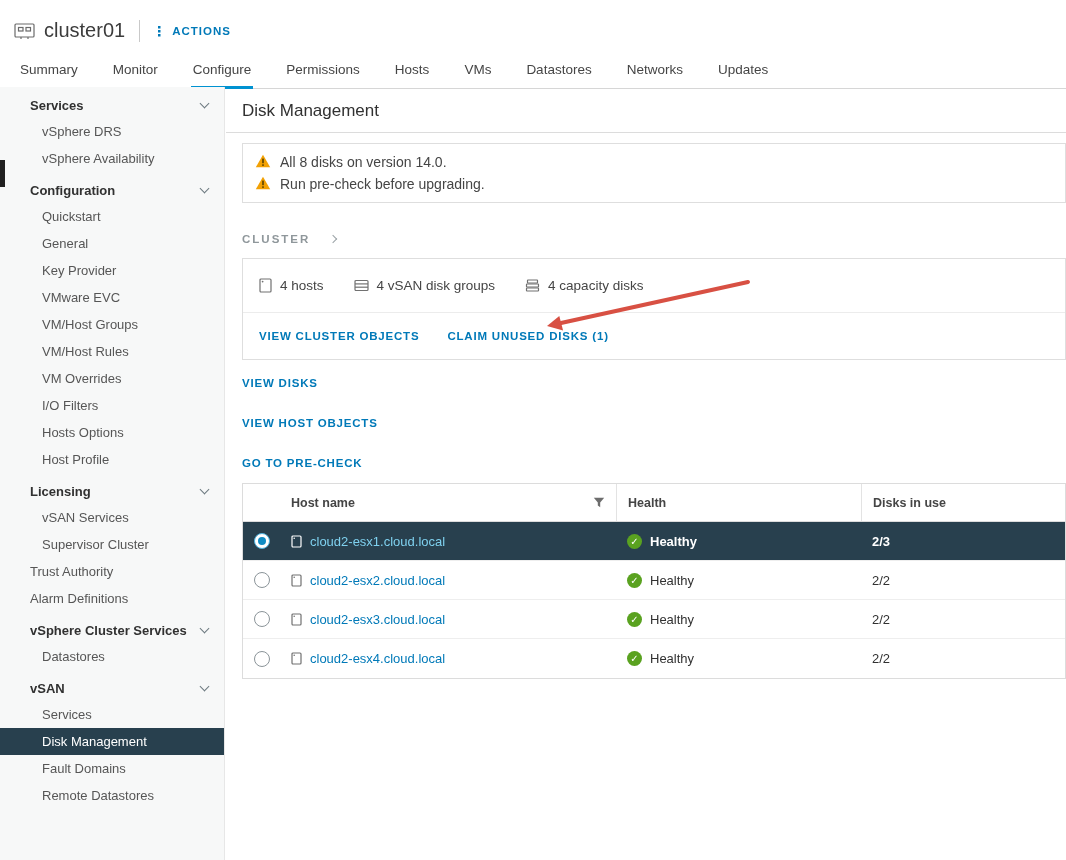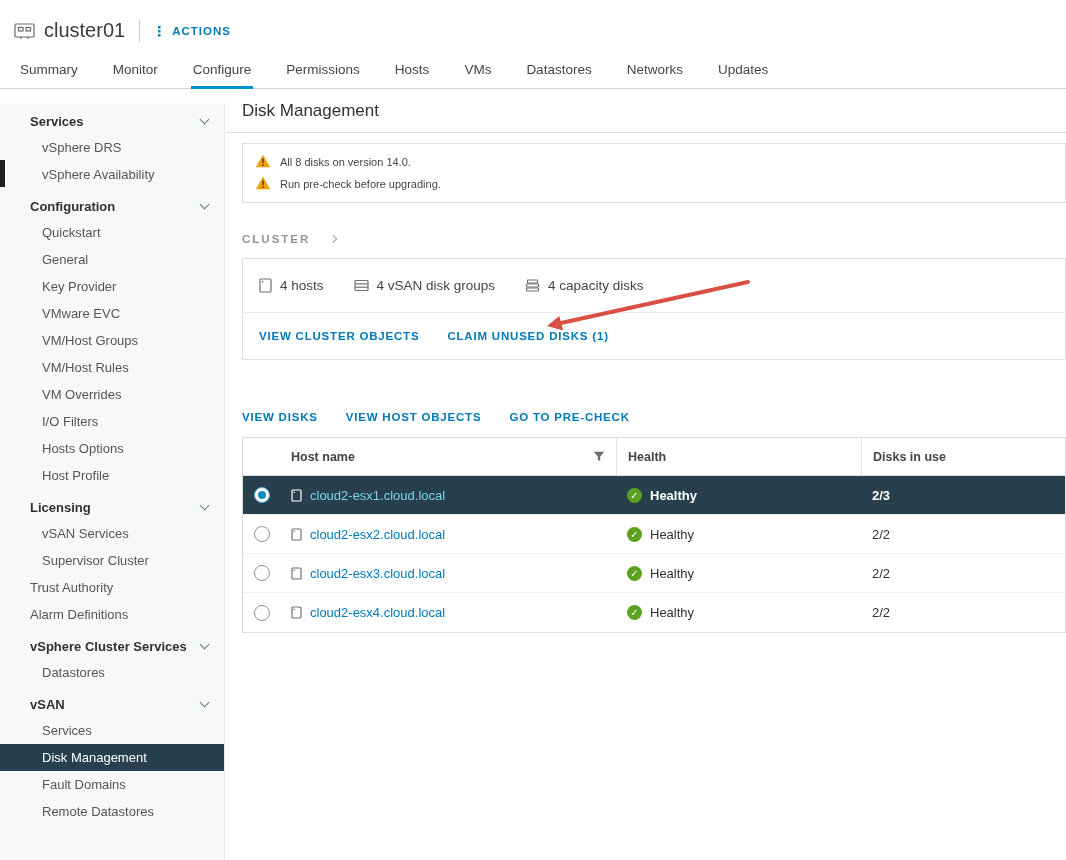--- a/index.html
+++ b/index.html
@@ -14,55 +14,55 @@
   .header-divider { width:1px; height:22px; background:#c9c9c9; margin:0 12px 0 14px; }
   .actions-btn { display:flex; align-items:center; gap:5px; color:#0079b8; font-size:11.5px;
     font-weight:600; letter-spacing:1px; cursor:pointer; }
   .actions-dots { font-size:14px; font-weight:700; line-height:1; }
   .tabs { position:absolute; left:18px; bottom:-1px; display:flex; gap:31px; }
   .tab { font-size:13.5px; color:#454545; padding:9px 2px 9px; cursor:pointer;
     border-bottom:3px solid transparent; }
   .tab.active { border-bottom-color:#0092d1;text-align:center; }
 
   
-  .sidebar { position:absolute; left:0; top:103px; bottom:0; width:225px; background:#f7f8f8;
+  .sidebar { position:absolute; left:0; top:87px; bottom:0; width:225px; background:#f7f8f8;
     border-right:1px solid #e7e7e7; overflow:hidden; }
   .nav-item { display:flex; align-items:center; font-size:13px; color:#565656; cursor:pointer; }
   .nav-item.section { height:26px; margin-top:5px; padding:0 16px 0 30px; font-weight:700; color:#313131; }
   .nav-item.section .nav-label { flex:1; }
   .nav-item.top { height:27px; padding-left:30px; }
   .nav-item.sub { height:27px; padding-left:42px; }
   .nav-item.selected { background:#28404e; color:#fff; }
   .chev { width:7px; height:7px; border-right:1.6px solid #6d7a80; border-bottom:1.6px solid #6d7a80;
     transform:rotate(45deg); margin-top:-3px; }
   .scroll-thumb { position:absolute; left:0; top:160px; width:5px; height:27px; background:#202020; z-index:20; }
 
   
   .main { position:absolute; left:226px; top:90px; right:0; bottom:0; background:#fff; overflow:hidden; }
   .page-title { font-size:17px; font-weight:400; color:#313131; padding:11px 16px 11px; }
   .title-divider { border-bottom:1px solid #dcdcdc; }
 
   .alert-box { border:1px solid #dedede; margin:10px 0 0 16px; padding:7px 12px; }
-  .alert-row { display:flex; align-items:center; gap:9px; height:22px; font-size:11px; color:#454545; }
+  .alert-row { display:flex; align-items:center; gap:9px; height:22px; font-size:14px; color:#454545; }
 
   .breadcrumb { margin:30px 0 0 16px; display:flex; align-items:center; gap:20px;
     color:#8f979b; font-size:11.5px; font-weight:600; letter-spacing:2px; }
   .bc-chev { width:6px; height:6px; border-right:1.6px solid #9aa2a6; border-bottom:1.6px solid #9aa2a6;
     transform:rotate(-45deg); }
 
   .card { border:1px solid #dedede; margin:13px 0 0 16px; background:#fff; }
   .card-stats { display:flex; align-items:center; gap:30px; height:53px; padding:0 16px;
     font-size:13.5px; color:#454545; }
   .stat { display:flex; align-items:center; gap:8px; }
   .stat .s-icon { color:#717171; display:flex; }
   .card-divider { border-top:1px solid #ececec; }
   .card-links { display:flex; align-items:center; gap:28px; height:46px; padding:0 16px; }
   .link { color:#0079b8; font-size:11.5px; font-weight:600; letter-spacing:.8px; cursor:pointer; text-decoration:none; }
 
-  .action-links { display:flex; gap:28px; margin:51px 0 0 16px; }
+  .action-links { display:flex; gap:28px; margin:17px 0 0 16px;flex-direction:column; }
 
   
   .dtable { margin:14px 0 0 16px; border:1px solid #dcdcdc; background:#fff; }
   .thead, .trow { display:grid; grid-template-columns:37px 336px 245px 1fr; align-items:center; }
   .thead { height:38px; font-size:12.5px; font-weight:700; color:#454545; border-bottom:1px solid #dcdcdc; }
   .th { display:flex; align-items:center; height:100%; padding:0 11px; }
   .th.bordered { border-left:1px solid #e3e3e3; }
   .th .funnel { margin-left:auto; display:flex; cursor:pointer; }
   .trow { height:39px; font-size:13px; border-bottom:1px solid #eeeeee; background:#fff; }
   .trow:last-child { border-bottom:none; }

